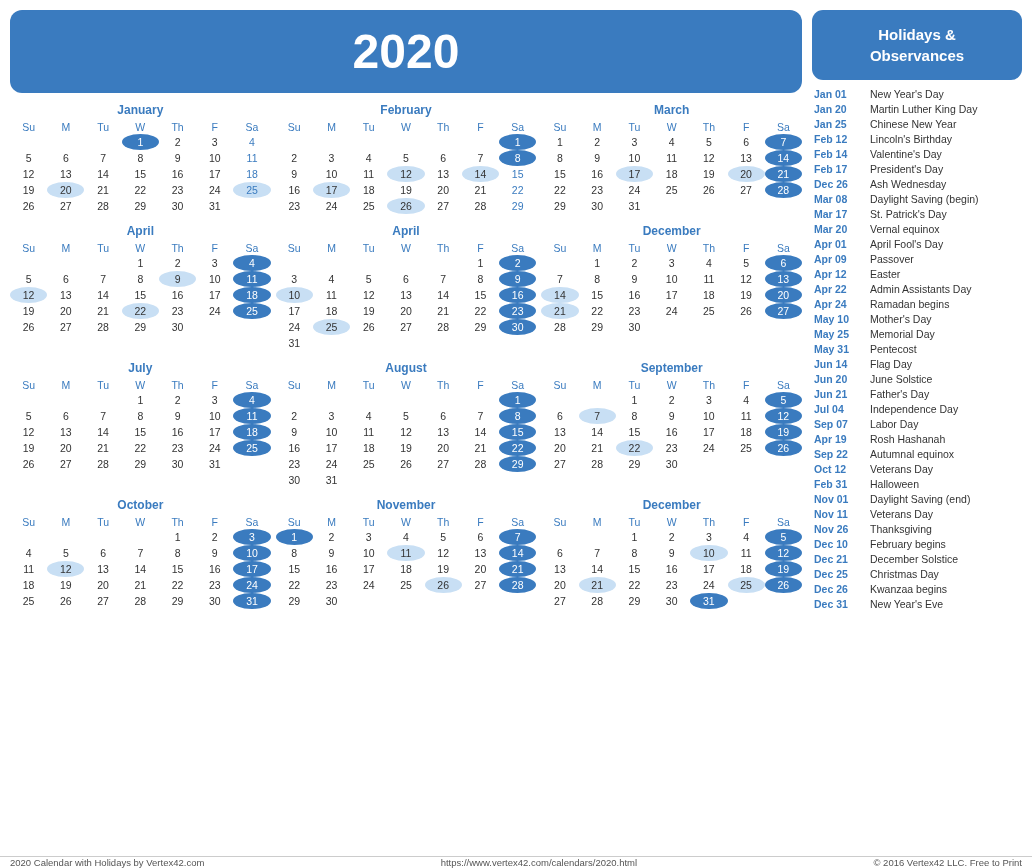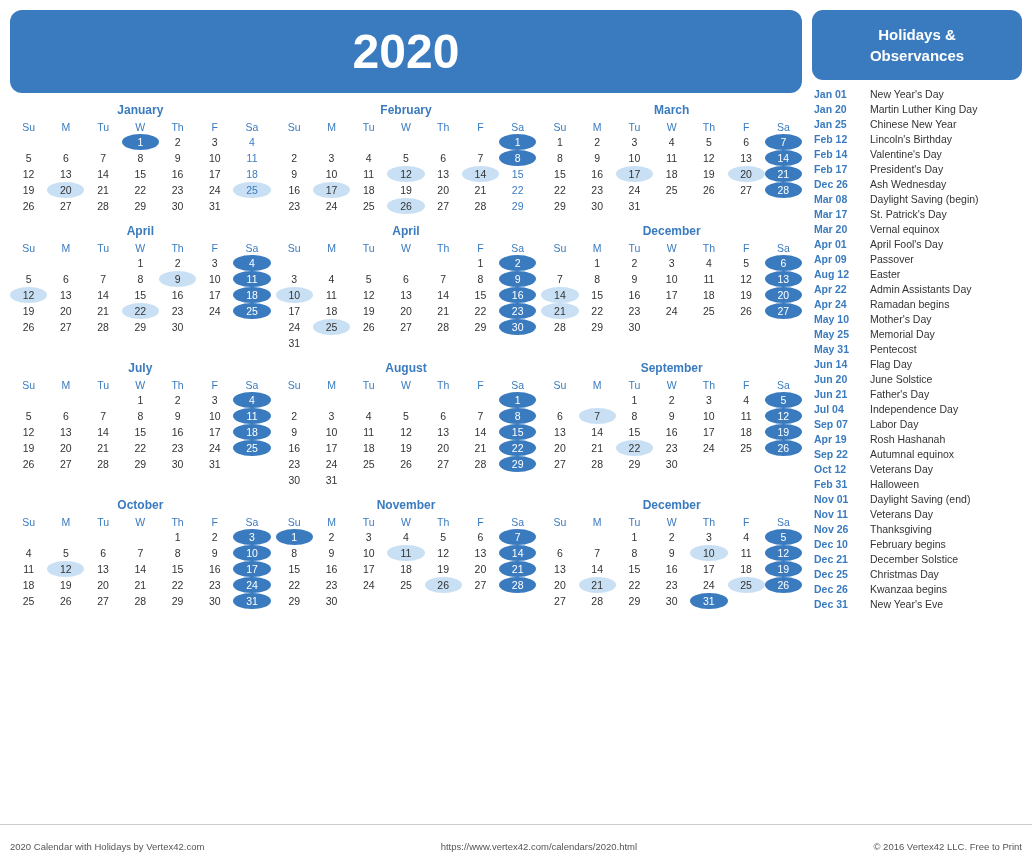--- a/index.html
+++ b/index.html
@@ -100,21 +100,21 @@
       color: #3a7bbf;
       font-weight: bold;
       min-width: 36px;
       flex-shrink: 0;
     }
     .holiday-name {
       color: #333;
     }
     .footer {
       border-top: 1px solid #ccc;
-      padding: 16px 10px;
+      padding: 0 10px;
       display: flex;
       justify-content: space-between;
       font-size: 9.5px;
       color: #555;
     }
   </style>
 </head>
 <body>
 
 <div class="main-container">
@@ -942,21 +942,21 @@
         </div>
         <div class="holiday-item">
           <span class="holiday-date">Apr 01</span>
           <span class="holiday-name">April Fool's Day</span>
         </div>
         <div class="holiday-item">
           <span class="holiday-date">Apr 09</span>
           <span class="holiday-name">Passover</span>
         </div>
         <div class="holiday-item">
-          <span class="holiday-date">Aug 12</span>
+          <span class="holiday-date">Apr 12</span>
           <span class="holiday-name">Easter</span>
         </div>
         <div class="holiday-item">
           <span class="holiday-date">Apr 22</span>
           <span class="holiday-name">Admin Assistants Day</span>
         </div>
         <div class="holiday-item">
           <span class="holiday-date">Apr 24</span>
           <span class="holiday-name">Ramadan begins</span>
         </div>

